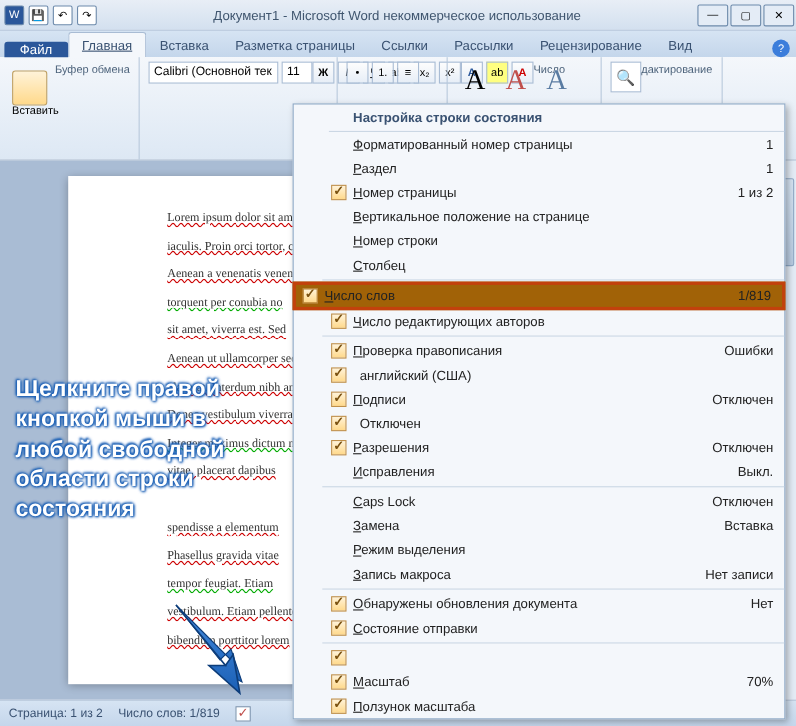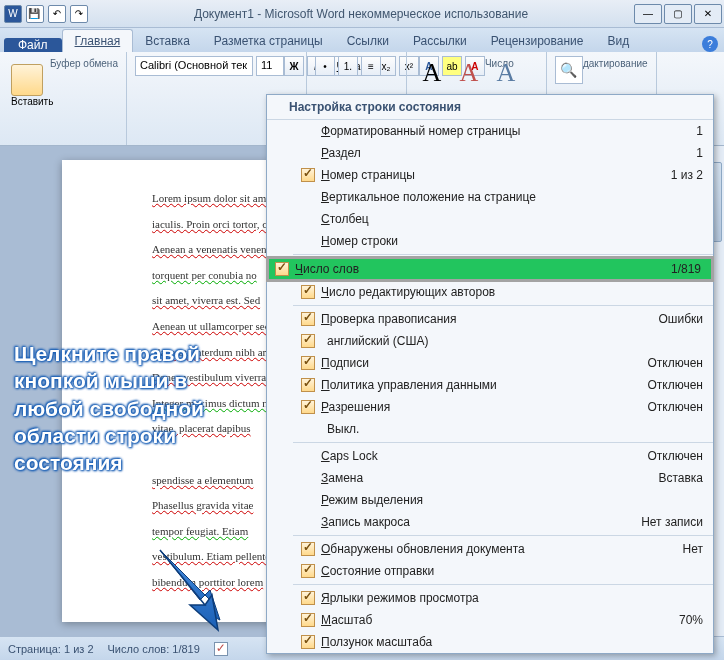--- a/index.html
+++ b/index.html
@@ -49,30 +49,30 @@
   .statusbar { height:24px; background:linear-gradient(#d6e4f3,#c4d6eb); border-top:1px solid #a9bcd4; display:flex; align-items:center; padding:0 8px; font-size:11px; color:#3a5272; gap:14px; }
   .statusbar .chk { width:14px; height:14px; border:1px solid #7a93af; background:#fff; position:relative; }
   .statusbar .chk::after { content:"✓"; color:#c0504d; position:absolute; top:-2px; left:1px; font-size:12px; }
 
   
   .overlay-text { position:absolute; left:14px; top:340px; width:230px; font-size:21px; font-weight:600; color:#fff; text-shadow:0 0 3px #1a5fb5,0 0 3px #1a5fb5,1px 1px 2px #1a5fb5,-1px -1px 2px #1a5fb5; line-height:1.3; z-index:20; }
   .arrow { position:absolute; left:150px; top:540px; z-index:20; }
 
   
   .ctxmenu { position:absolute; left:266px; top:94px; width:448px; background:#f4f7fb; border:1px solid #8ea9c6; box-shadow:2px 2px 6px rgba(0,0,0,.3); z-index:30; font-size:12px; }
-  .ctxmenu .header { padding:5px 22px; font-weight:600; color:#3a5272; border-bottom:1px solid #cbd7e4; }
+  .ctxmenu .header { padding:5px 22px; font-weight:600; color:#3a5272; border-bottom:1px solid #cbd7e4;margin-left:32px; }
   .ctxmenu .item { display:flex; align-items:center; height:22px; padding:0 10px 0 0;margin-left:28px; }
   .ctxmenu .item .chkcol { width:26px; display:flex; justify-content:center; }
   .ctxmenu .item .chk { width:14px; height:14px; border:1px solid #c0904a; background:linear-gradient(#fff3d9,#ffd98b); position:relative; }
   .ctxmenu .item .chk::after { content:"✓"; color:#7a5110; position:absolute; top:-3px; left:1px; font-size:12px; font-weight:bold; }
   .ctxmenu .item .lbl { flex:1; color:#222; }
   .ctxmenu .item .lbl u { text-decoration:underline; }
   .ctxmenu .item .val { color:#222; padding-left:6px; }
   .ctxmenu .sep { height:1px; background:#cbd7e4; margin:2px 0 2px 26px; }
-  .ctxmenu .item.highlight { border:3px solid #a3a3a3; margin:-1px; background:#22c55e; height:26px; }
+  .ctxmenu .item.highlight { border:3px solid #c2410c; margin:-1px; background:#a16207; height:26px; }
 </style>
 </head>
 <body>
 
 <div class="titlebar">
   <div class="qat">
     <div class="icon" style="background:#2b579a;color:#fff">W</div>
     <div class="icon">💾</div>
     <div class="icon">↶</div>
     <div class="icon">↷</div>
@@ -216,26 +216,26 @@
         <div class="lbl"><u>Н</u>омер страницы</div>
         <div class="val">1 из 2</div>
       </div>
       <div class="item">
         <div class="chkcol"></div>
         <div class="lbl"><u>В</u>ертикальное положение на странице</div>
         <div class="val"></div>
       </div>
       <div class="item">
         <div class="chkcol"></div>
+        <div class="lbl"><u>Н</u>омер строки</div>
+        <div class="val"></div>
+      </div>
+      <div class="item">
+        <div class="chkcol"></div>
         <div class="lbl"><u>С</u>толбец</div>
-        <div class="val"></div>
-      </div>
-      <div class="item">
-        <div class="chkcol"></div>
-        <div class="lbl"><u>Н</u>омер строки</div>
         <div class="val"></div>
       </div>
       <div class="sep"></div>
       <div class="item highlight">
         <div class="chkcol">
           <div class="chk"></div>
         </div>
         <div class="lbl"><u>Ч</u>исло слов</div>
         <div class="val">1/819</div>
       </div>
@@ -264,32 +264,32 @@
         <div class="chkcol">
           <div class="chk"></div>
         </div>
         <div class="lbl"><u>П</u>одписи</div>
         <div class="val">Отключен</div>
       </div>
       <div class="item">
         <div class="chkcol">
           <div class="chk"></div>
         </div>
-        <div class="lbl"><u>П</u>олитика управления данными</div>
         <div class="val">Отключен</div>
       </div>
       <div class="item">
         <div class="chkcol">
           <div class="chk"></div>
         </div>
         <div class="lbl"><u>Р</u>азрешения</div>
         <div class="val">Отключен</div>
       </div>
       <div class="item">
         <div class="chkcol"></div>
+        <div class="lbl"><u>И</u>справления</div>
         <div class="val">Выкл.</div>
       </div>
       <div class="sep"></div>
       <div class="item">
         <div class="chkcol"></div>
         <div class="lbl"><u>C</u>aps Lock</div>
         <div class="val">Отключен</div>
       </div>
       <div class="item">
         <div class="chkcol"></div>
@@ -319,21 +319,20 @@
           <div class="chk"></div>
         </div>
         <div class="lbl"><u>С</u>остояние отправки</div>
         <div class="val"></div>
       </div>
       <div class="sep"></div>
       <div class="item">
         <div class="chkcol">
           <div class="chk"></div>
         </div>
-        <div class="lbl"><u>Я</u>рлыки режимов просмотра</div>
         <div class="val"></div>
       </div>
       <div class="item">
         <div class="chkcol">
           <div class="chk"></div>
         </div>
         <div class="lbl"><u>М</u>асштаб</div>
         <div class="val">70%</div>
       </div>
       <div class="item">

